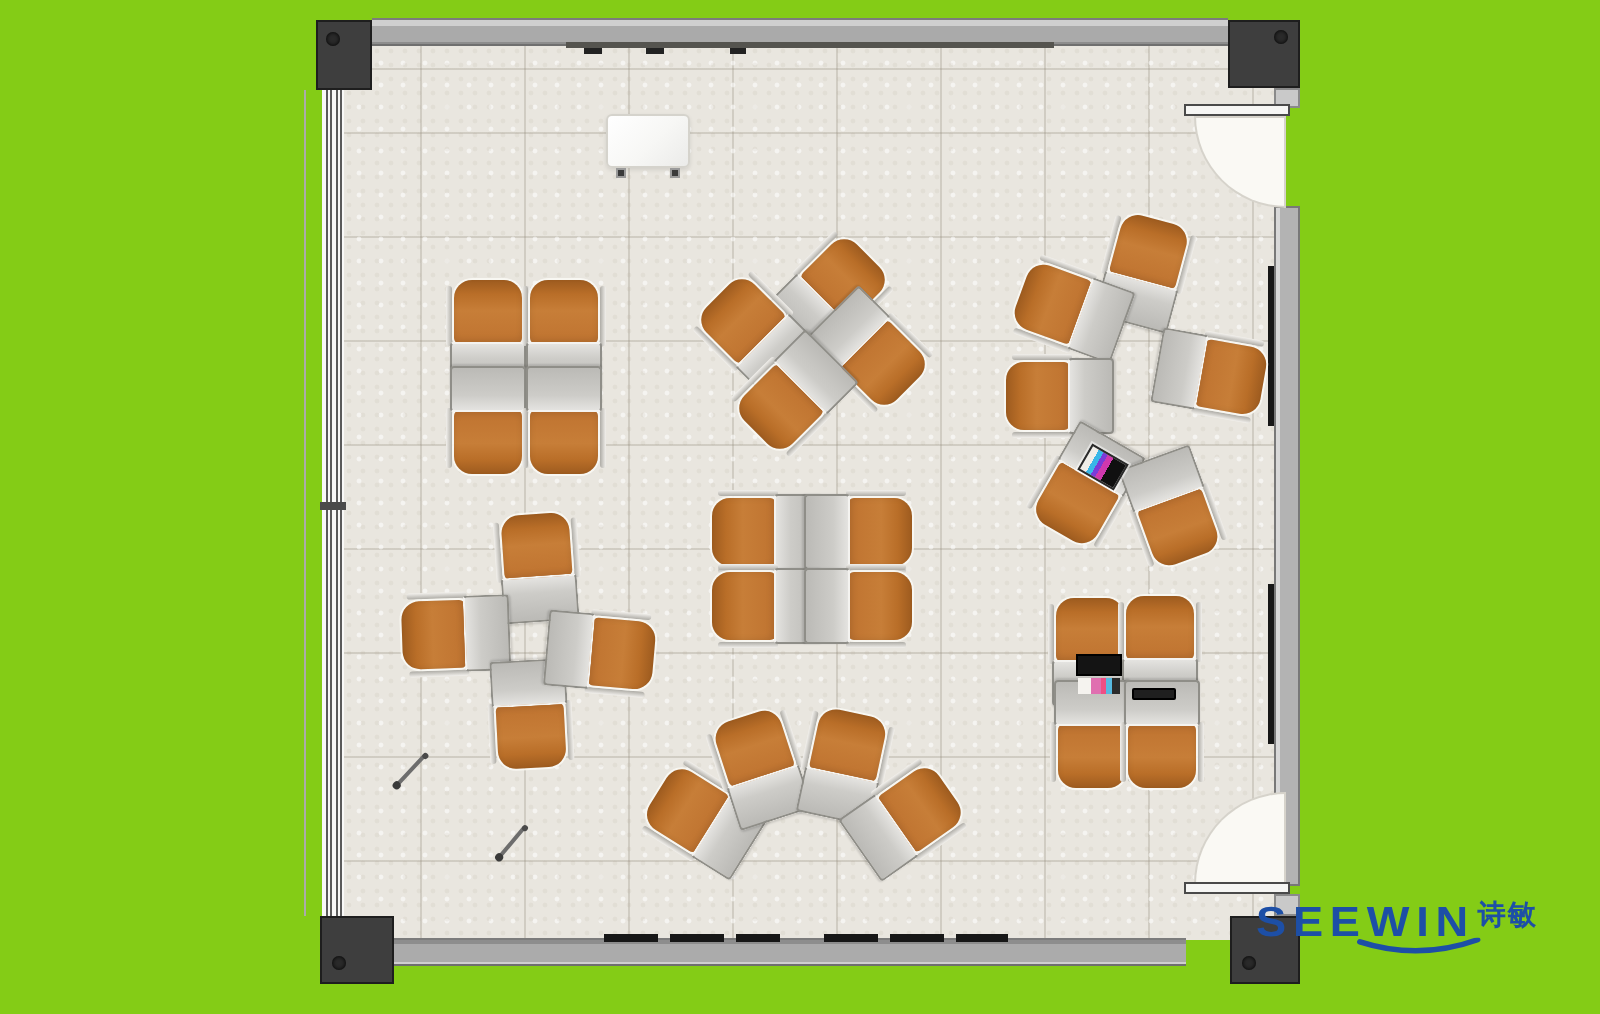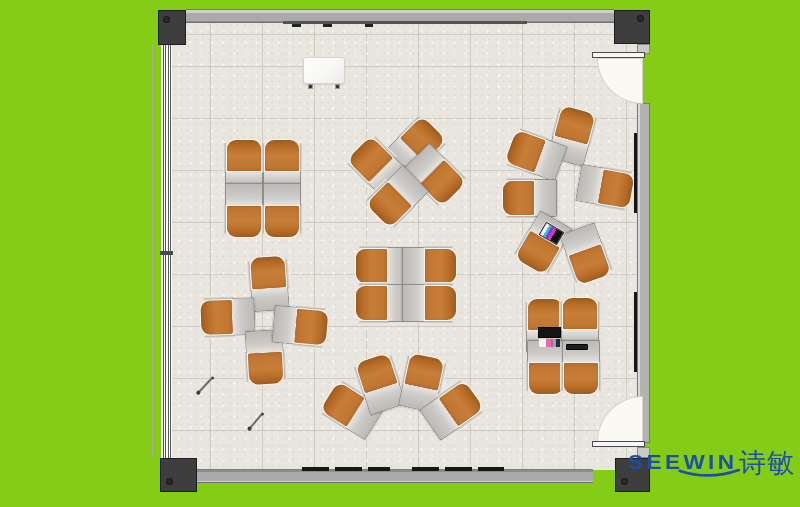--- a/index.html
+++ b/index.html
@@ -73,21 +73,21 @@
   .acc-tablet{background:#1f1f1f;border:1px solid #000;border-radius:1px;box-sizing:border-box;}
   .acc-laptop-color{background:linear-gradient(90deg,#101010 0 38%,#cf38ae 38% 55%,#7a3bd8 55% 68%,#39b7e8 68% 82%,#f0eee9 82%);border:1px solid #2a2a2a;box-sizing:border-box;box-shadow:0 0 0 1px rgba(255,255,255,.5);}
   .acc-pen{background:#6d6d6d;border-radius:2px;}
   .acc-pen::before{content:"";position:absolute;left:-2px;top:-1px;width:4px;height:4px;border-radius:50%;background:#3a3a3a;}
   .acc-pen::after{content:"";position:absolute;right:-1px;top:-0.5px;width:3px;height:3px;border-radius:50%;background:#4a4a4a;}
 
   
   #logo{position:absolute;left:628px;top:451px;height:34px;display:flex;align-items:flex-start;}
   #logo-wordmark{position:relative;display:inline-block;font-weight:bold;font-size:20px;letter-spacing:3px;transform:scaleX(1.13) scaleY(1.05);transform-origin:left top;line-height:1;}
   #logo-swoosh{position:absolute;left:44px;top:17px;}
-  #logo-cjk{font-weight:normal;font-size:27px;line-height:0.9;margin-left:14px;letter-spacing:1px;}
+  #logo-cjk{font-weight:bold;font-size:14px;line-height:0.9;margin-left:14px;letter-spacing:1px;}
 </style>
 </head>
 <body>
 
 <div id="canvas">
 
   <div id="floor"></div>
 
   <div id="glass-strip"></div>
   <div class="glz" id="glz-outer"></div>

